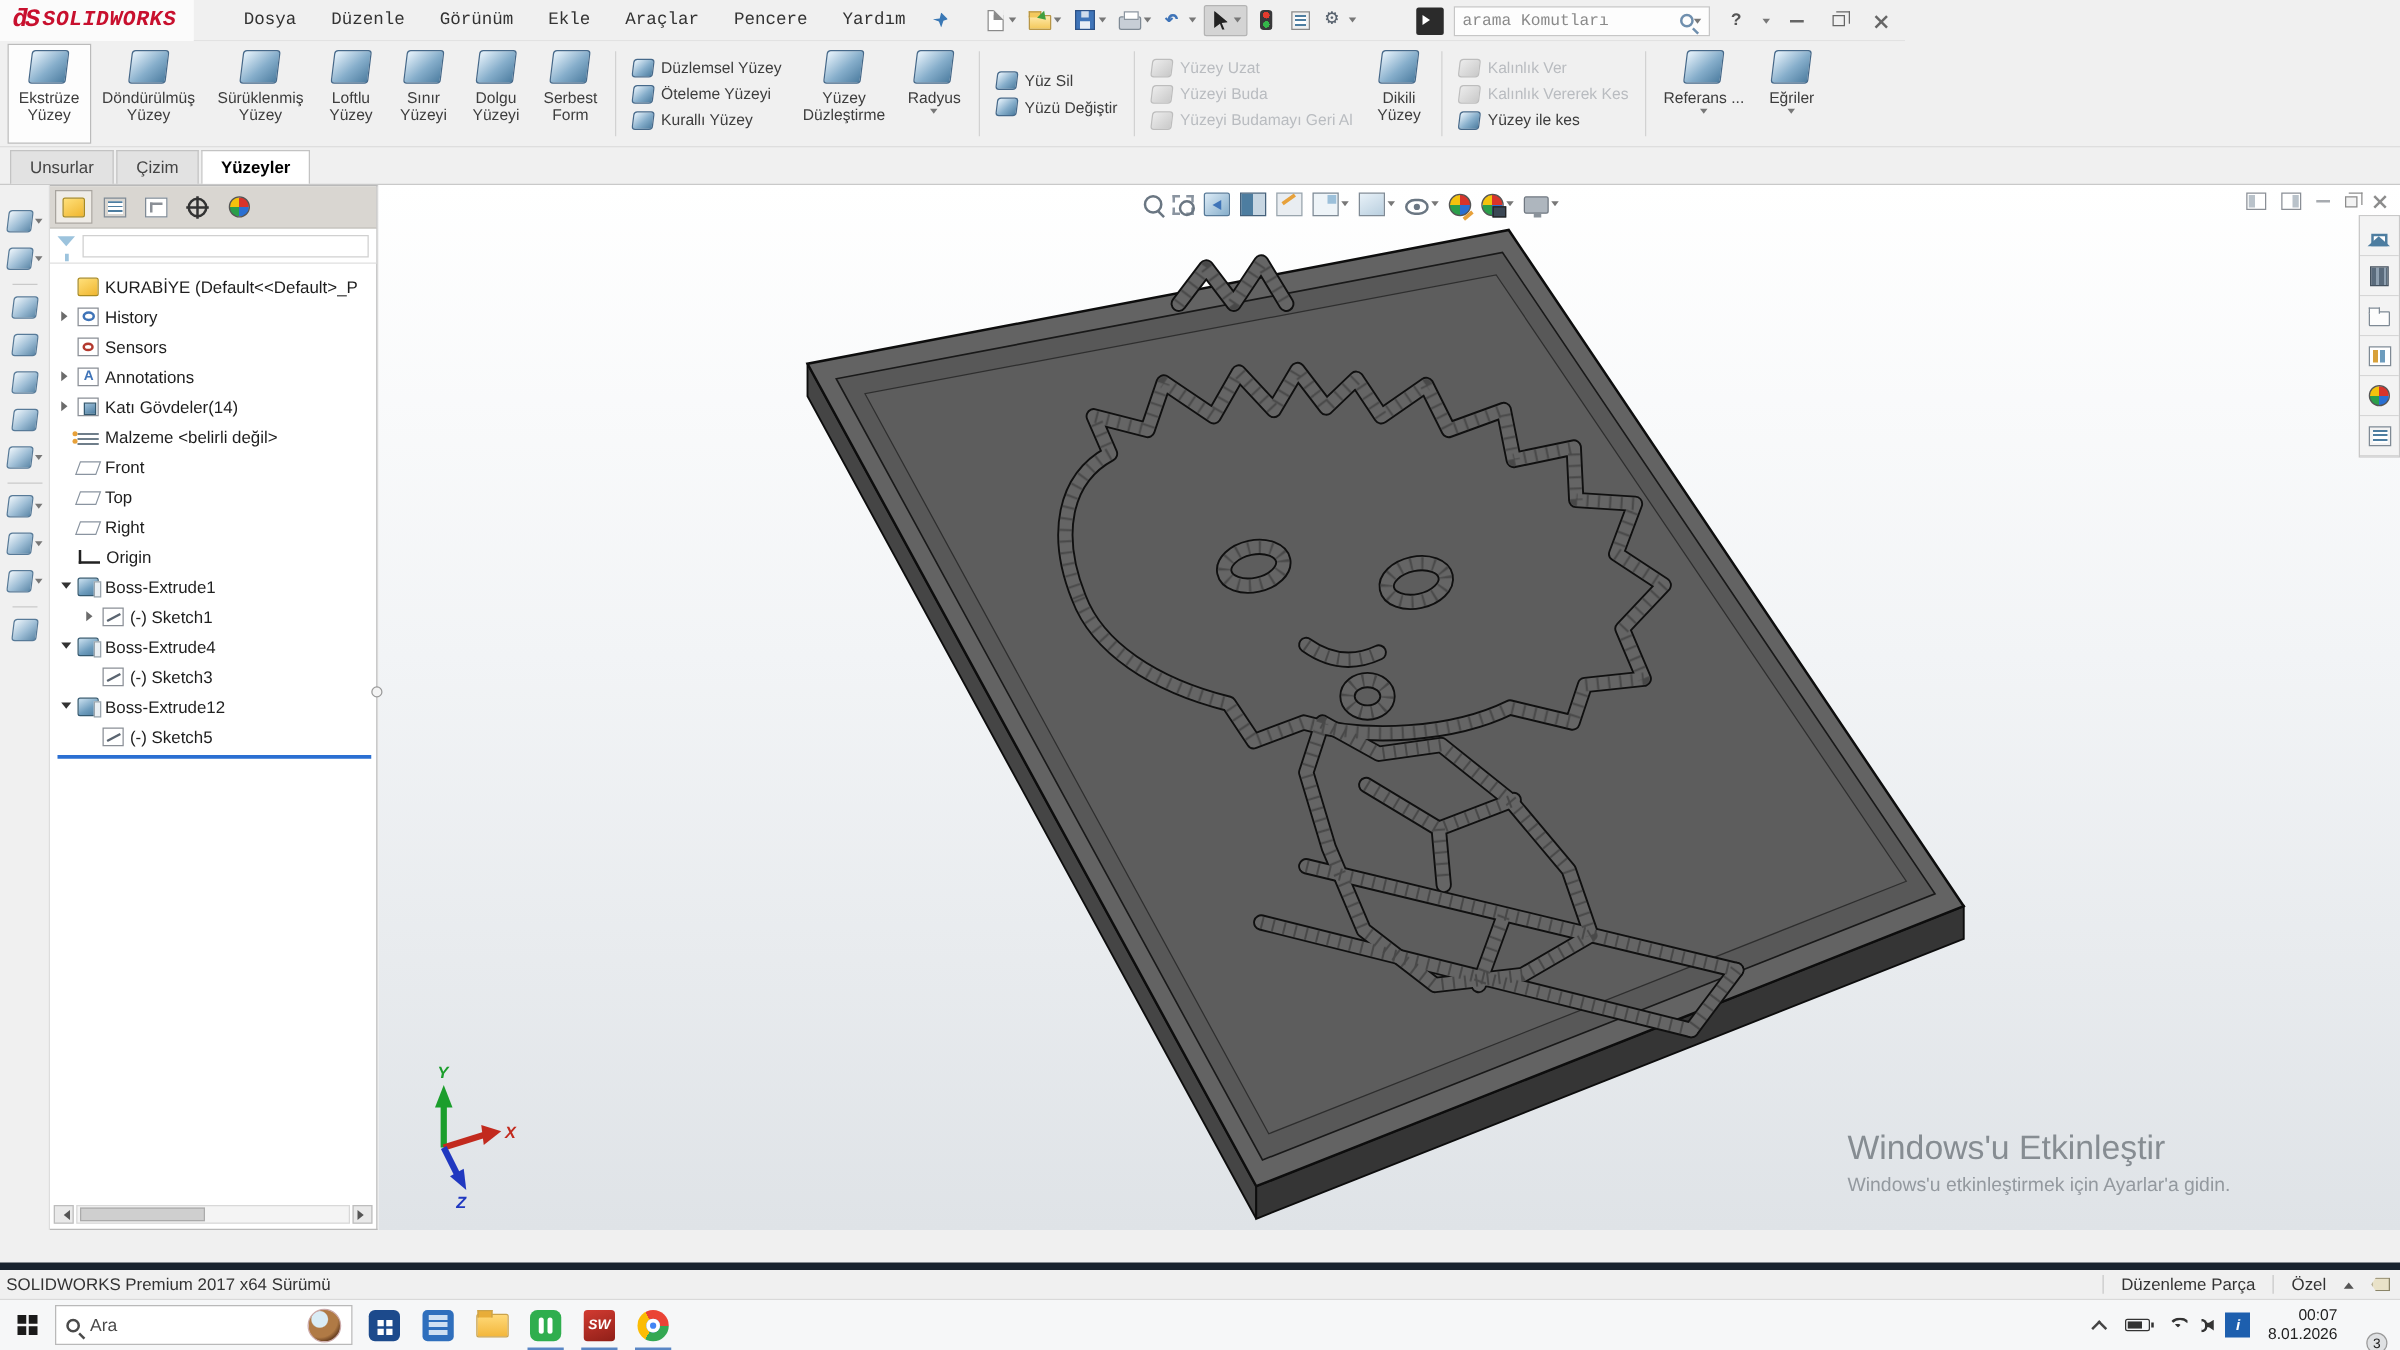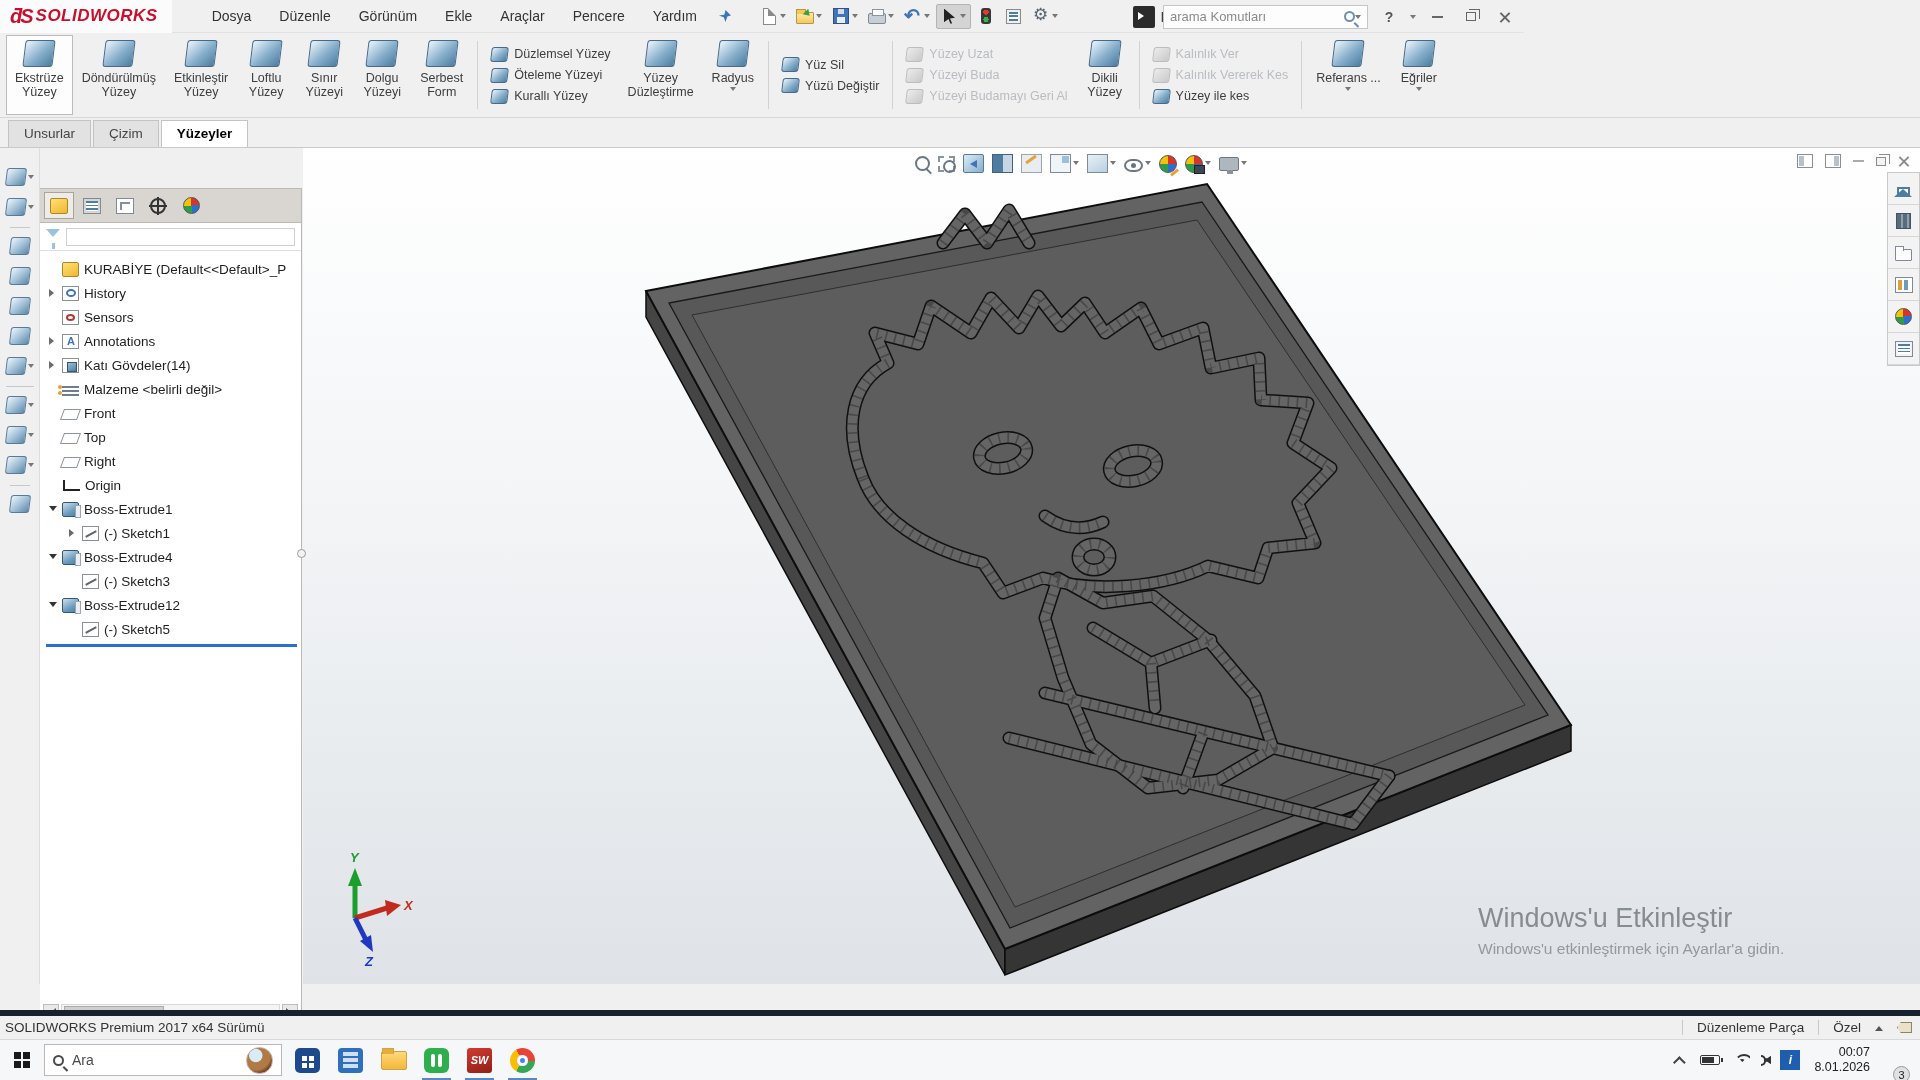--- a/index.html
+++ b/index.html
@@ -2,21 +2,21 @@
 <html><head>
 <meta charset="utf-8">
 <style>
   * { margin:0; padding:0; box-sizing:border-box; }
   html,body { width:1920px; height:1080px; overflow:hidden; background:#fff;
     font-family:"Liberation Sans", sans-serif; }
   #app { position:relative; width:1920px; height:1080px; background:#f0f0f0; }
 
   
   .titlebar { position:absolute; left:0; top:0; width:1524px; height:33px;
-    background:#f0f0f0; display:flex; align-items:center; border-bottom:1px solid #e2e2e2; }
+    background:#f0f0f0; display:flex; align-items:center; border-bottom:1px solid #e2e2e2;font-family:Liberation Mono, monospace; }
   .logo { display:flex; align-items:baseline; padding:0 14px 0 10px; background:#fbfbfb; height:33px; align-items:center; }
   .logo .mark { color:#c8102e; font-weight:bold; font-style:italic; font-size:20px; letter-spacing:-2px; margin-right:4px; }
   .logo .word { color:#c8102e; font-weight:bold; font-style:italic; font-size:17px; letter-spacing:.5px; }
   .menus { display:flex; gap:4px; margin-left:28px; }
   .menu-item { font-size:14px; color:#333; padding:5px 12px; cursor:default; }
   .pin { width:12px; height:12px; margin:0 10px; background:#3a78b5; clip-path:polygon(55% 0,100% 45%,70% 55%,55% 100%,40% 60%,0 45%,45% 40%); }
   .qa-bar { display:flex; align-items:center; gap:2px; margin-left:16px; }
   .qa-btn { display:flex; align-items:center; gap:2px; padding:3px 4px; border-radius:2px; }
   .qa-btn.pressed { background:#d4d4d4; border:1px solid #b4b4b4; }
   .dd { display:none; }
@@ -81,21 +81,21 @@
   .cmtab.active { background:#fff; color:#000; font-weight:bold; }
 
   
   .lstrip { position:absolute; left:0; top:148px; width:40px; height:836px; background:#f0f0f0; border-right:1px solid #ddd; padding-top:14px; display:flex; flex-direction:column; align-items:center; }
   .sitem { display:flex; align-items:center; gap:2px; padding:6px 0; }
   .sitem.sep { border-top:1px solid #c9c9c9; margin-top:5px; padding-top:9px; }
   .sico { width:20px; height:18px; background:linear-gradient(135deg,#e7f1f8 5%,#9dbdd5 55%,#5d88a8); border:1px solid #577a98; border-radius:3px; transform:skewX(-7deg); }
   .sitem .dd.show { border-width:3px; border-top-width:4px; }
 
   
-  .fmpanel { position:absolute; left:40px; top:148px; width:262px; height:836px; background:#fff; border:1px solid #b9b9b9; border-left:none; display:flex; flex-direction:column;margin-top:40px; }
+  .fmpanel { position:absolute; left:40px; top:148px; width:262px; height:836px; background:#fff; border:1px solid #b9b9b9; border-left:none; display:flex; flex-direction:column; }
   .fmtabs { height:34px; background:#d9d6d1; display:flex; align-items:center; gap:3px; padding:0 4px; border-bottom:1px solid #bdbab5; }
   .fmtab { width:30px; height:27px; display:flex; align-items:center; justify-content:center; border:1px solid transparent; }
   .fmtab.active { background:#efece7; border-color:#a8a49e; }
   .fico { width:18px; height:16px; position:relative; }
   .f-part { background:linear-gradient(150deg,#ffe07a,#f0b62f); border:1px solid #a98a20; border-radius:2px; }
   .f-list { background:#fff; border:1px solid #7f8a95; background-image:repeating-linear-gradient(#fff 0 2px,#4d7da0 2px 3.5px); background-clip:content-box; padding:2px; }
   .f-config { background:#fff; border:1px solid #7f8a95; }
   .f-config::after { content:""; position:absolute; inset:3px; border-left:2px solid #8a8f96; border-top:2px solid #8a8f96; }
   .f-target { border:2px solid #333; border-radius:50%; width:16px; height:16px; }
   .f-target::before { content:""; position:absolute; left:50%; top:-3px; width:2px; height:18px; background:#333; margin-left:-1px; }
@@ -343,21 +343,21 @@
           <span class="rlabel">Ekstrüze</span>
           <span class="rlabel">Yüzey</span>
         </div>
         <div class="rlarge">
           <span class="ricon srf"></span>
           <span class="rlabel">Döndürülmüş</span>
           <span class="rlabel">Yüzey</span>
         </div>
         <div class="rlarge">
           <span class="ricon srf"></span>
-          <span class="rlabel">Etkinleştir</span>
+          <span class="rlabel">Sürüklenmiş</span>
           <span class="rlabel">Yüzey</span>
         </div>
         <div class="rlarge">
           <span class="ricon srf"></span>
           <span class="rlabel">Loftlu</span>
           <span class="rlabel">Yüzey</span>
         </div>
         <div class="rlarge">
           <span class="ricon srf"></span>
           <span class="rlabel">Sınır</span>

